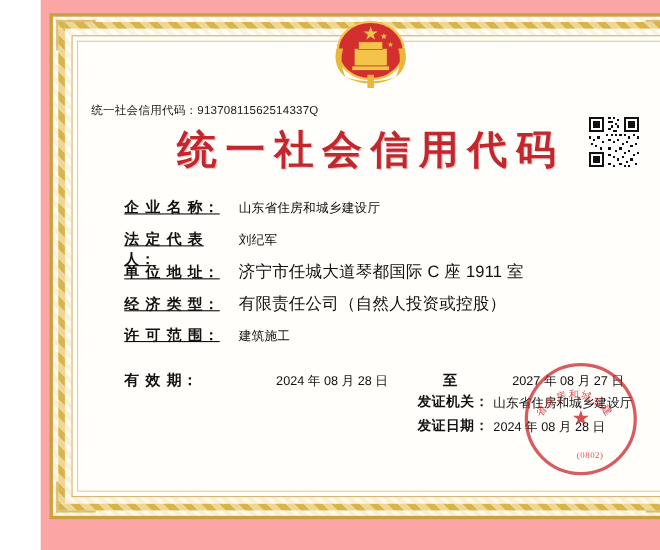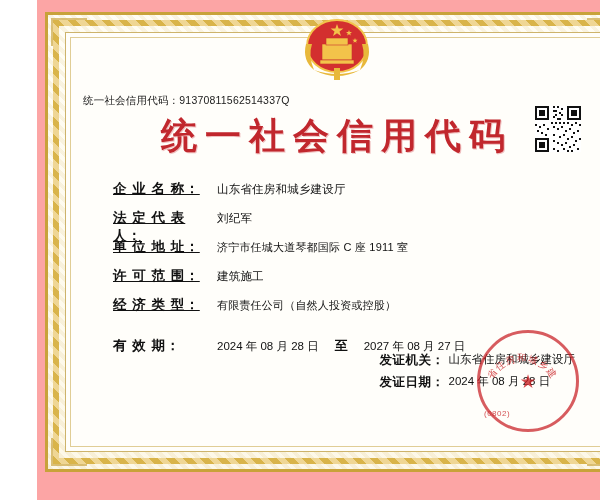--- a/index.html
+++ b/index.html
@@ -155,29 +155,30 @@
     letter-spacing: 1px;
     text-decoration: underline;
   }
   .row .value {
     font-size: 11.5px;
     color: #111;
     letter-spacing: 0.2px;
     padding-left: 8px;
   }
   .row .value.small {
-    font-size: 11px;
+    font-size: 15px;
     text-align: center;
   }
 
   .valid-row {
     display: flex;
     align-items: baseline;
     height: 29px;
     margin-top: 12px;
+    gap: 34px;
   }
   .valid-row .label {
     width: 96px;
     flex: 0 0 96px;
     font-size: 13.5px;
     font-weight: bold;
     color: #111;
     letter-spacing: 1px;
   }
   .valid-row .v1 {
@@ -199,21 +200,21 @@
 
   
   .issuer {
     position: absolute;
     right: 62px;
     top: 352px;
     text-align: left;
   }
   .issuer .iline {
     display: flex;
-    align-items: flex-start;
+    align-items: flex-end;
     height: 22px;
   }
   .issuer .ilabel {
     font-size: 12.5px;
     font-weight: bold;
     color: #111;
     letter-spacing: 0.5px;
   }
   .issuer .ivalue {
     font-size: 11.5px;
@@ -242,27 +243,28 @@
     font-size: 19px;
     color: rgba(200, 30, 34, 0.85);
     line-height: 1;
   }
   .seal .seal-arc {
     position: absolute;
     left: 0; top: 0; right: 0; bottom: 0;
   }
   .seal .seal-bottom {
     position: absolute;
-    left: 4px;
+    left: 17px;
     right: 0;
     bottom: 11px;
-    text-align: left;
+    text-align: center;
     font-size: 8px;
     color: rgba(200, 30, 34, 0.85);
     letter-spacing: 0.5px;
+    font-family: Liberation Serif, serif;
   }
 
   .footer {
     position: absolute;
     right: 20px;
     bottom: 8px;
     font-size: 8.5px;
     color: #3a3a3a;
     letter-spacing: 0.3px;
   }
@@ -380,26 +382,26 @@
     </div>
     <div class="row">
       <div class="label">法 定 代 表 人：</div>
       <div class="value">刘纪军</div>
     </div>
     <div class="row">
       <div class="label">单 位 地 址：</div>
       <div class="value small">济宁市任城大道琴都国际 C 座 1911 室</div>
     </div>
     <div class="row">
+      <div class="label">经 济 类 型：</div>
+      <div class="value small">有限责任公司（自然人投资或控股）</div>
+    </div>
+    <div class="row">
       <div class="label">许 可 范 围：</div>
       <div class="value">建筑施工</div>
-    </div>
-    <div class="row">
-      <div class="label">经 济 类 型：</div>
-      <div class="value small">有限责任公司（自然人投资或控股）</div>
     </div>
 
     <div class="valid-row">
       <div class="label">有 效 期：</div>
       <div class="v1">2024 年 08 月 28 日</div>
       <div class="sep">至</div>
       <div class="v2">2027 年 08 月 27 日</div>
     </div>
   </div>
 

